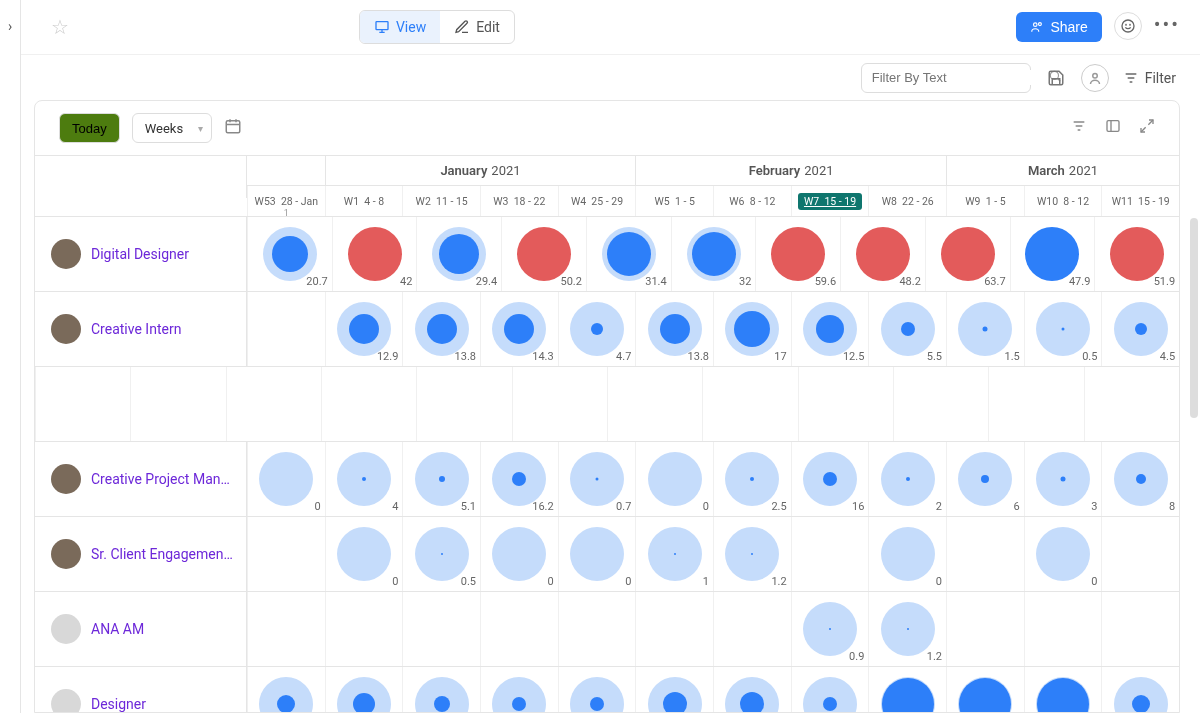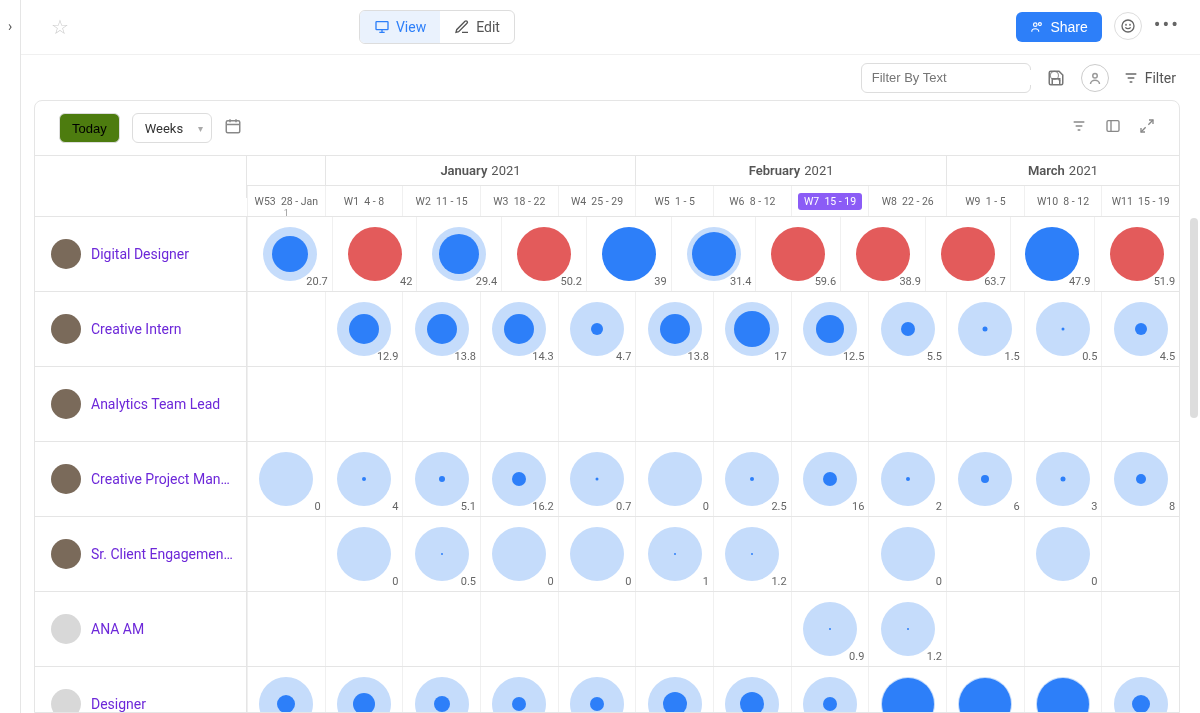--- a/index.html
+++ b/index.html
@@ -45,21 +45,21 @@
   
   .timeline-header { display: flex; height: 43px; border-top: 1px solid #e5e5e5; }
   .row-label-col { width: 212px; flex-shrink: 0; border-right: 1px solid #e5e5e5; }
   .time-cols { flex: 1; display: flex; position: relative; }
   .month-row { position: absolute; top: 0; left: 0; right: 0; height: 30px; display: flex; }
   .month-cell { display: flex; align-items: center; justify-content: center; font-size: 13px; color: #555; border-bottom: 1px solid #e5e5e5; }
   .month-cell b { font-weight: 600; margin-right: 4px; }
   .week-row { position: absolute; top: 30px; left: 0; right: 0; height: 30px; display: flex; }
   .week-cell { flex: 1; display: flex; align-items: center; justify-content: center; font-size: 10.5px; color: #666; border-left: 1px solid #f0f0f0; position: relative; white-space: nowrap; }
   .week-cell.first { }
-  .week-cell.current span { background: #8b5cf6; color: #fff; padding: 2px 6px; border-radius: 3px; }
+  .week-cell.current span { background: #0f766e; color: #fff; padding: 2px 6px; border-radius: 3px; text-decoration: underline; }
   .w53-sub { position: absolute; bottom: -2px; font-size: 9px; color: #999; }
   
   
   .data-scroll { position: absolute; left: 0; right: 0; top: 115px; bottom: 0; overflow: hidden; }
   .data-row { display: flex; height: 75px; border-top: 1px solid #e5e5e5; }
   .data-row:first-child { border-top: 1px solid #e5e5e5; }
   .person-cell { width: 212px; flex-shrink: 0; border-right: 1px solid #e5e5e5; display: flex; align-items: center; padding: 0 10px 0 16px; gap: 10px; }
   .avatar { width: 30px; height: 30px; border-radius: 50%; background: #c8b8a8; flex-shrink: 0; }
   .avatar.gray { background: #d8d8d8; }
   .avatar.dark { background: #7a6a5a; }
@@ -268,36 +268,38 @@
             <div class="bubble-outer light" style="width: 54px; height: 54px;">
               <div class="bubble-inner blue" style="width: 40px; height: 40px;"></div>
             </div>
             <div class="num">29.4</div>
           </div>
           <div class="vcell">
             <div class="bubble-outer" style="width: 54px; height: 54px; background: rgb(227, 91, 91);"></div>
             <div class="num">50.2</div>
           </div>
           <div class="vcell">
-            <div class="bubble-outer" style="width: 54px; height: 54px; background: rgb(45, 127, 249);"></div>
-            <div class="num">39</div>
-          </div>
-          <div class="vcell">
             <div class="bubble-outer light" style="width: 54px; height: 54px;">
               <div class="bubble-inner blue" style="width: 44px; height: 44px;"></div>
             </div>
             <div class="num">31.4</div>
+          </div>
+          <div class="vcell">
+            <div class="bubble-outer light" style="width: 54px; height: 54px;">
+              <div class="bubble-inner blue" style="width: 44px; height: 44px;"></div>
+            </div>
+            <div class="num">32</div>
           </div>
           <div class="vcell">
             <div class="bubble-outer" style="width: 54px; height: 54px; background: rgb(227, 91, 91);"></div>
             <div class="num">59.6</div>
           </div>
           <div class="vcell">
             <div class="bubble-outer" style="width: 54px; height: 54px; background: rgb(227, 91, 91);"></div>
-            <div class="num">38.9</div>
+            <div class="num">48.2</div>
           </div>
           <div class="vcell">
             <div class="bubble-outer" style="width: 54px; height: 54px; background: rgb(227, 91, 91);"></div>
             <div class="num">63.7</div>
           </div>
           <div class="vcell">
             <div class="bubble-outer" style="width: 54px; height: 54px; background: rgb(45, 127, 249);"></div>
             <div class="num">47.9</div>
           </div>
           <div class="vcell">
@@ -375,24 +377,20 @@
           </div>
           <div class="vcell">
             <div class="bubble-outer light" style="width: 54px; height: 54px;">
               <div class="bubble-inner blue" style="width: 12px; height: 12px;"></div>
             </div>
             <div class="num">4.5</div>
           </div>
         </div>
       </div>
       <div class="data-row">
-        <div class="person-cell">
-          <div class="avatar dark"></div>
-          <div class="role">Analytics Team Lead</div>
-        </div>
         <div class="value-cells">
           <div class="vcell"></div>
           <div class="vcell"></div>
           <div class="vcell"></div>
           <div class="vcell"></div>
           <div class="vcell"></div>
           <div class="vcell"></div>
           <div class="vcell"></div>
           <div class="vcell"></div>
           <div class="vcell"></div>

